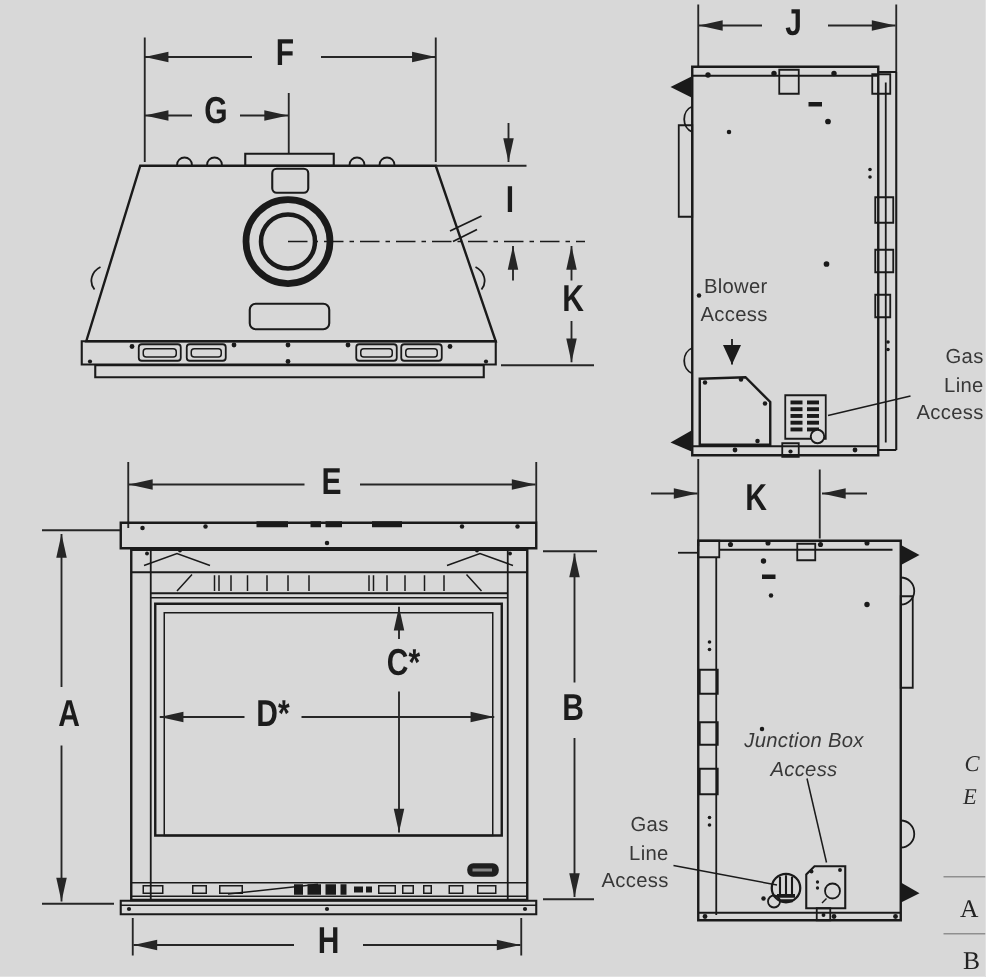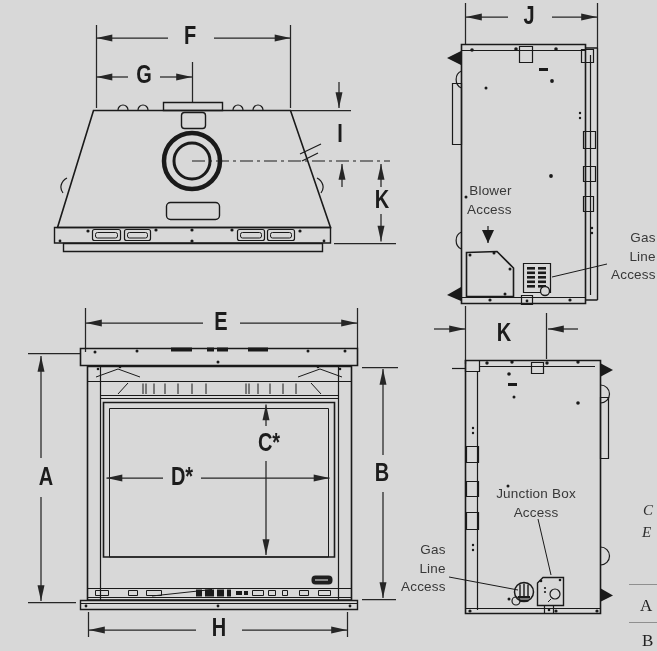--- a/index.html
+++ b/index.html
@@ -22,21 +22,21 @@
     position:absolute;
     font-size:25px;font-weight:700;color:#1c1c1c;
     transform:translate(-50%,-52%) scaleX(.8);
     white-space:nowrap;line-height:1;
   }
   .callout{
     position:absolute;
     font-size:13.5px;line-height:18.5px;color:#383838;
     letter-spacing:.2px;white-space:pre-line;text-align:right;
   }
-  .callout.center{text-align:center;transform:translateX(-50%);}
+  .callout.center{text-align:center;transform:translateX(-50%);font-style:italic;}
   .tbl-rule{position:absolute;height:1px;background:#8f8f8f;}
   .tbl-letter{
     position:absolute;
     font-family:"Liberation Serif",serif;
     font-size:17px;color:#222;line-height:1;
   }
   .tbl-note{
     position:absolute;
     font-family:"Liberation Serif",serif;
     font-style:italic;font-size:15px;color:#2d2d2d;line-height:1;

